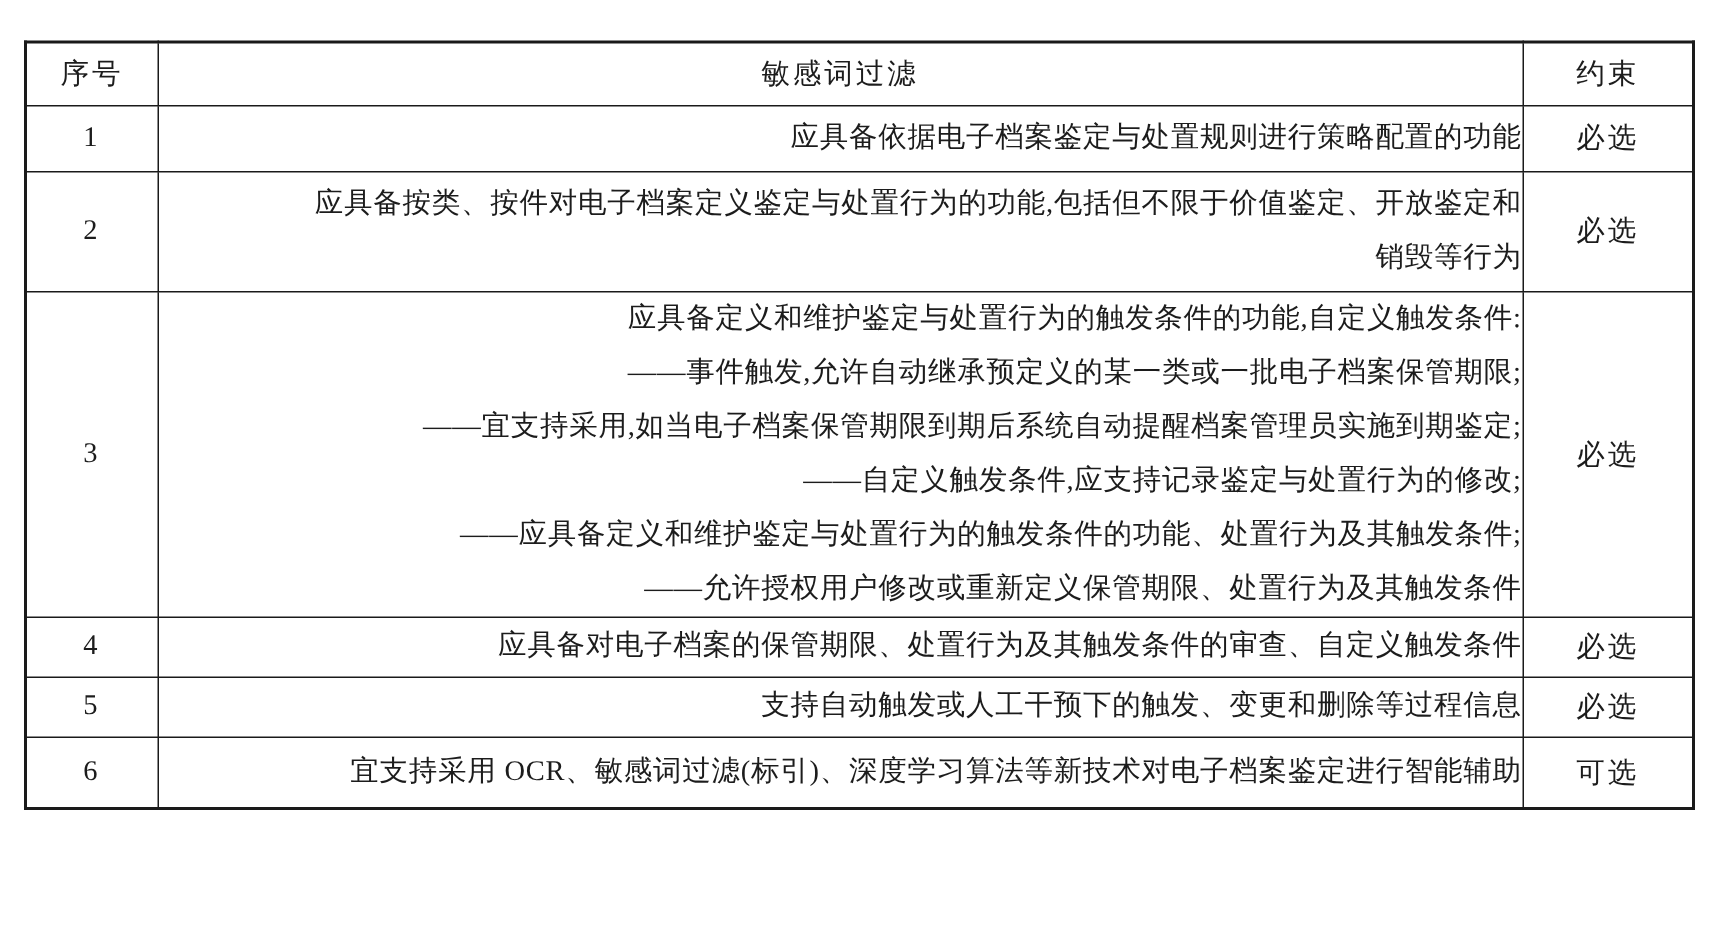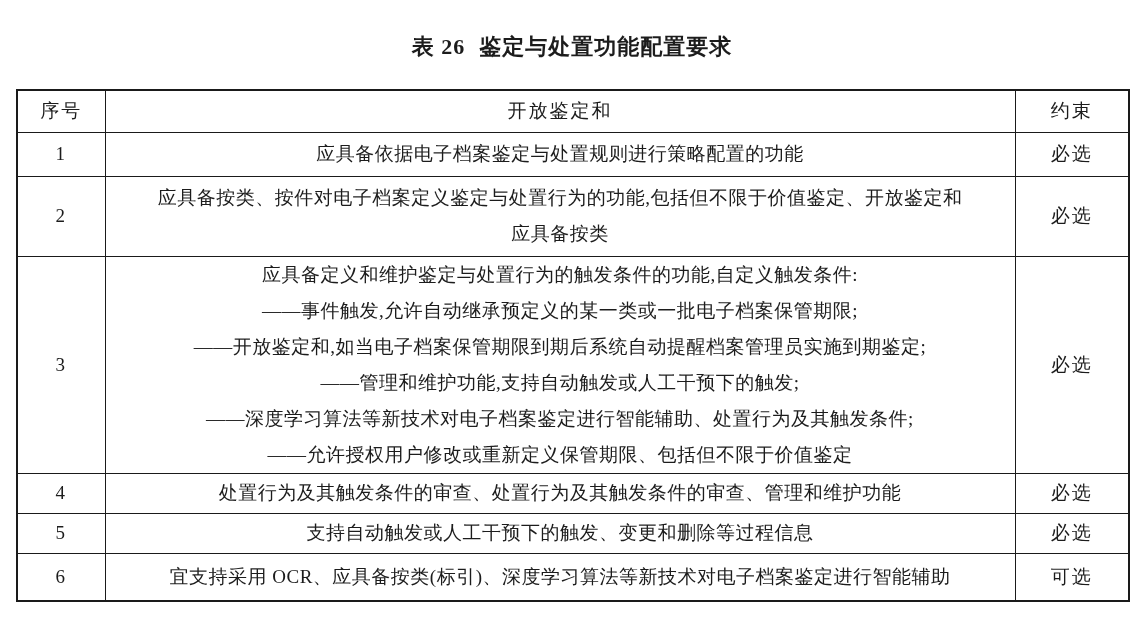--- a/index.html
+++ b/index.html
@@ -49,108 +49,105 @@
   .req-table th {
     font-weight: normal;
     text-align: center;
     letter-spacing: 2px;
   }
   .col-no, .col-constraint {
     text-align: center;
     letter-spacing: 2px;
   }
   .col-req {
-    text-align: center;
+    text-align: right;
     padding: 3px 18px;
     margin-top: 48px;
   }
   .req-line {
     line-height: 36px;
     letter-spacing: 0.5px;
   }
   
   .req-table tbody tr:nth-child(1) { height: 44px; }
   .req-table tbody tr:nth-child(2) { height: 80px; }
   .req-table tbody tr:nth-child(3) { height: 214px; }
   .req-table tbody tr:nth-child(4) { height: 40px; }
   .req-table tbody tr:nth-child(5) { height: 40px; }
   .req-table tbody tr:nth-child(6) { height: 48px; }
 </style>
 </head>
 <body>
 
 <div class="page">
 
-  <div class="caption">
-    <span class="caption-prefix">表 26</span><span>鉴定与处置功能配置要求</span>
-  </div>
 
   <table class="req-table">
     <colgroup>
       <col class="c-no">
       <col class="c-req">
       <col class="c-constraint">
     </colgroup>
     <thead>
       <tr>
         <th>序号</th>
-        <th>开放鉴定和</th>
+        <th>敏感词过滤</th>
         <th>约束</th>
       </tr>
     </thead>
     <tbody>
   <tr class="body-row">
     <td class="col-no">1</td>
     <td class="col-req">
             <div class="req-line">应具备依据电子档案鉴定与处置规则进行策略配置的功能</div>
           </td>
     <td class="col-constraint">必选</td>
   </tr>
 
   <tr class="body-row">
     <td class="col-no">2</td>
     <td class="col-req">
             <div class="req-line">应具备按类、按件对电子档案定义鉴定与处置行为的功能,包括但不限于价值鉴定、开放鉴定和</div>
-            <div class="req-line">应具备按类</div>
+            <div class="req-line">销毁等行为</div>
           </td>
     <td class="col-constraint">必选</td>
   </tr>
 
   <tr class="body-row">
     <td class="col-no">3</td>
     <td class="col-req">
             <div class="req-line">应具备定义和维护鉴定与处置行为的触发条件的功能,自定义触发条件:</div>
             <div class="req-line">——事件触发,允许自动继承预定义的某一类或一批电子档案保管期限;</div>
-            <div class="req-line">——开放鉴定和,如当电子档案保管期限到期后系统自动提醒档案管理员实施到期鉴定;</div>
-            <div class="req-line">——管理和维护功能,支持自动触发或人工干预下的触发;</div>
-            <div class="req-line">——深度学习算法等新技术对电子档案鉴定进行智能辅助、处置行为及其触发条件;</div>
-            <div class="req-line">——允许授权用户修改或重新定义保管期限、包括但不限于价值鉴定</div>
+            <div class="req-line">——宜支持采用,如当电子档案保管期限到期后系统自动提醒档案管理员实施到期鉴定;</div>
+            <div class="req-line">——自定义触发条件,应支持记录鉴定与处置行为的修改;</div>
+            <div class="req-line">——应具备定义和维护鉴定与处置行为的触发条件的功能、处置行为及其触发条件;</div>
+            <div class="req-line">——允许授权用户修改或重新定义保管期限、处置行为及其触发条件</div>
           </td>
     <td class="col-constraint">必选</td>
   </tr>
 
   <tr class="body-row">
     <td class="col-no">4</td>
     <td class="col-req">
-            <div class="req-line">处置行为及其触发条件的审查、处置行为及其触发条件的审查、管理和维护功能</div>
+            <div class="req-line">应具备对电子档案的保管期限、处置行为及其触发条件的审查、自定义触发条件</div>
           </td>
     <td class="col-constraint">必选</td>
   </tr>
 
   <tr class="body-row">
     <td class="col-no">5</td>
     <td class="col-req">
             <div class="req-line">支持自动触发或人工干预下的触发、变更和删除等过程信息</div>
           </td>
     <td class="col-constraint">必选</td>
   </tr>
 
   <tr class="body-row">
     <td class="col-no">6</td>
     <td class="col-req">
-            <div class="req-line">宜支持采用 OCR、应具备按类(标引)、深度学习算法等新技术对电子档案鉴定进行智能辅助</div>
+            <div class="req-line">宜支持采用 OCR、敏感词过滤(标引)、深度学习算法等新技术对电子档案鉴定进行智能辅助</div>
           </td>
     <td class="col-constraint">可选</td>
   </tr>
 </tbody>
   </table>
 
 </div>
 
 </body></html>

